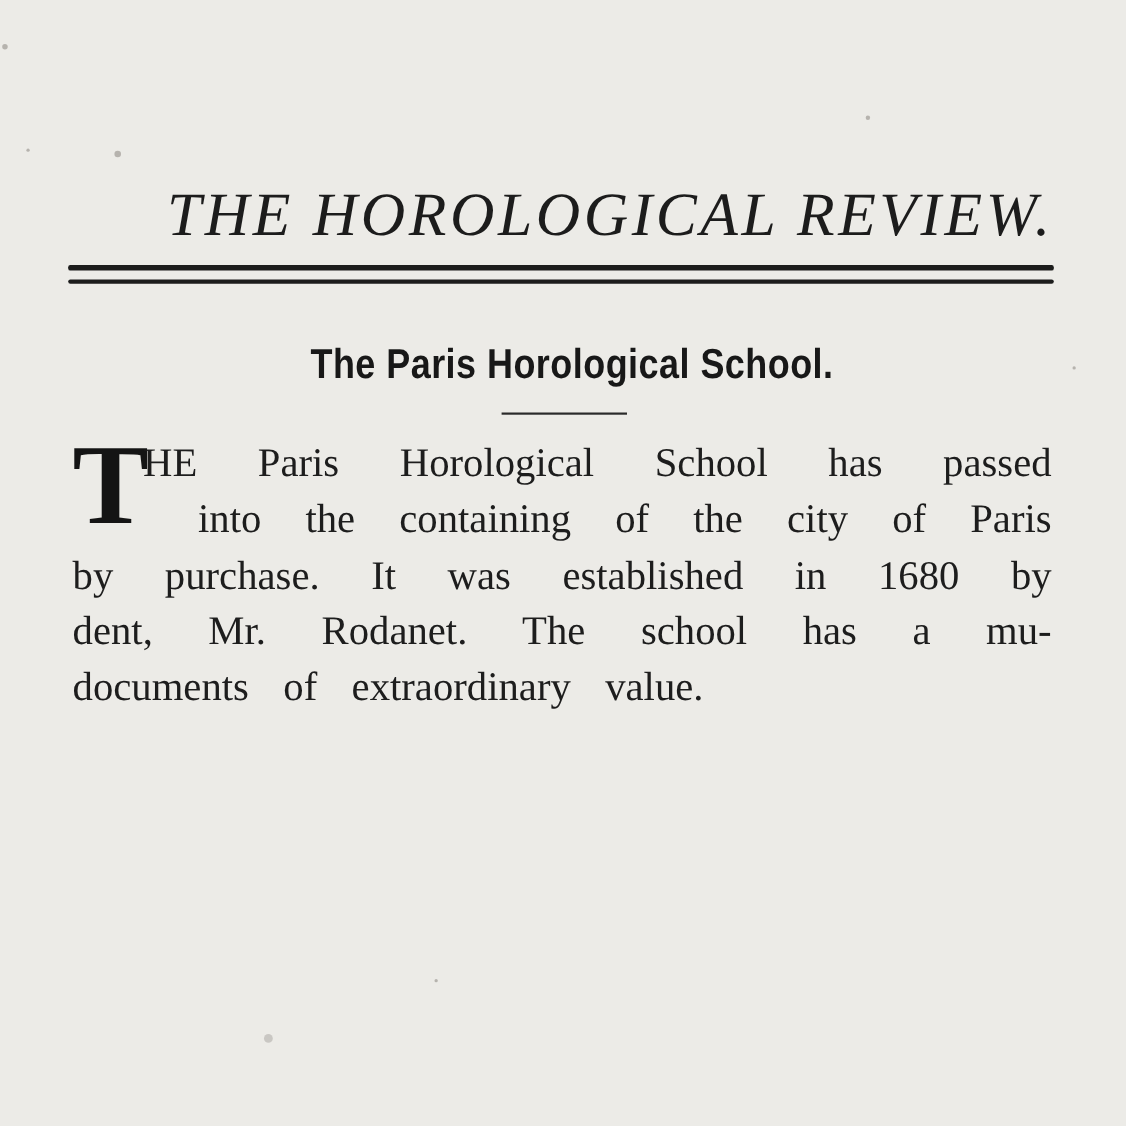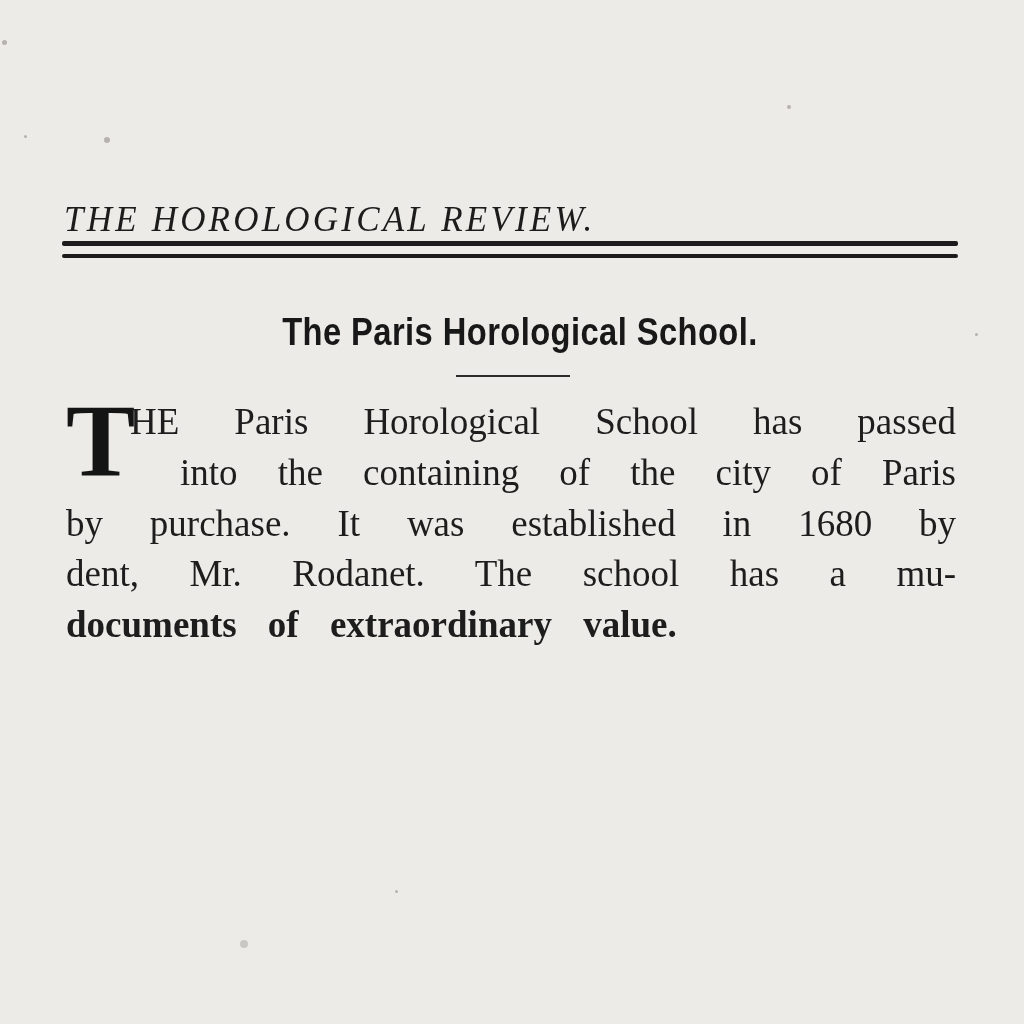--- a/index.html
+++ b/index.html
@@ -21,26 +21,26 @@
       opacity: 0.55;
     }
     .masthead {
       position: absolute;
       left: 64px;
       top: 166px;
       width: 894px;
       height: 60px;
       font-family: "Liberation Serif", "DejaVu Serif", serif;
       font-style: italic;
-      font-size: 35px;
+      font-size: 56px;
       letter-spacing: 3.2px;
       line-height: 60px;
+      text-align: right;
       white-space: nowrap;
       color: #1c1c1c;
-      margin-top: 24px;
     }
     .rule {
       position: absolute;
       left: 62px;
       width: 896px;
       background: #1c1c1c;
       border-radius: 2px;
     }
     .rule.top { top: 241px; height: 5px; }
     .rule.bottom { top: 254px; height: 4px; }
@@ -82,21 +82,20 @@
     .line {
       display: block;
       text-align: justify;
       text-align-last: justify;
       white-space: nowrap;
       height: 50.8px;
     }
     .line.last {
       text-align-last: left;
       word-spacing: 22px;
-      font-weight: bold;
     }
     .line.indent {
       padding-left: 114px;
     }
     .dropcap {
       position: absolute;
       left: 66px;
       top: 398px;
       font-family: "Liberation Serif", "DejaVu Serif", serif;
       font-weight: bold;

